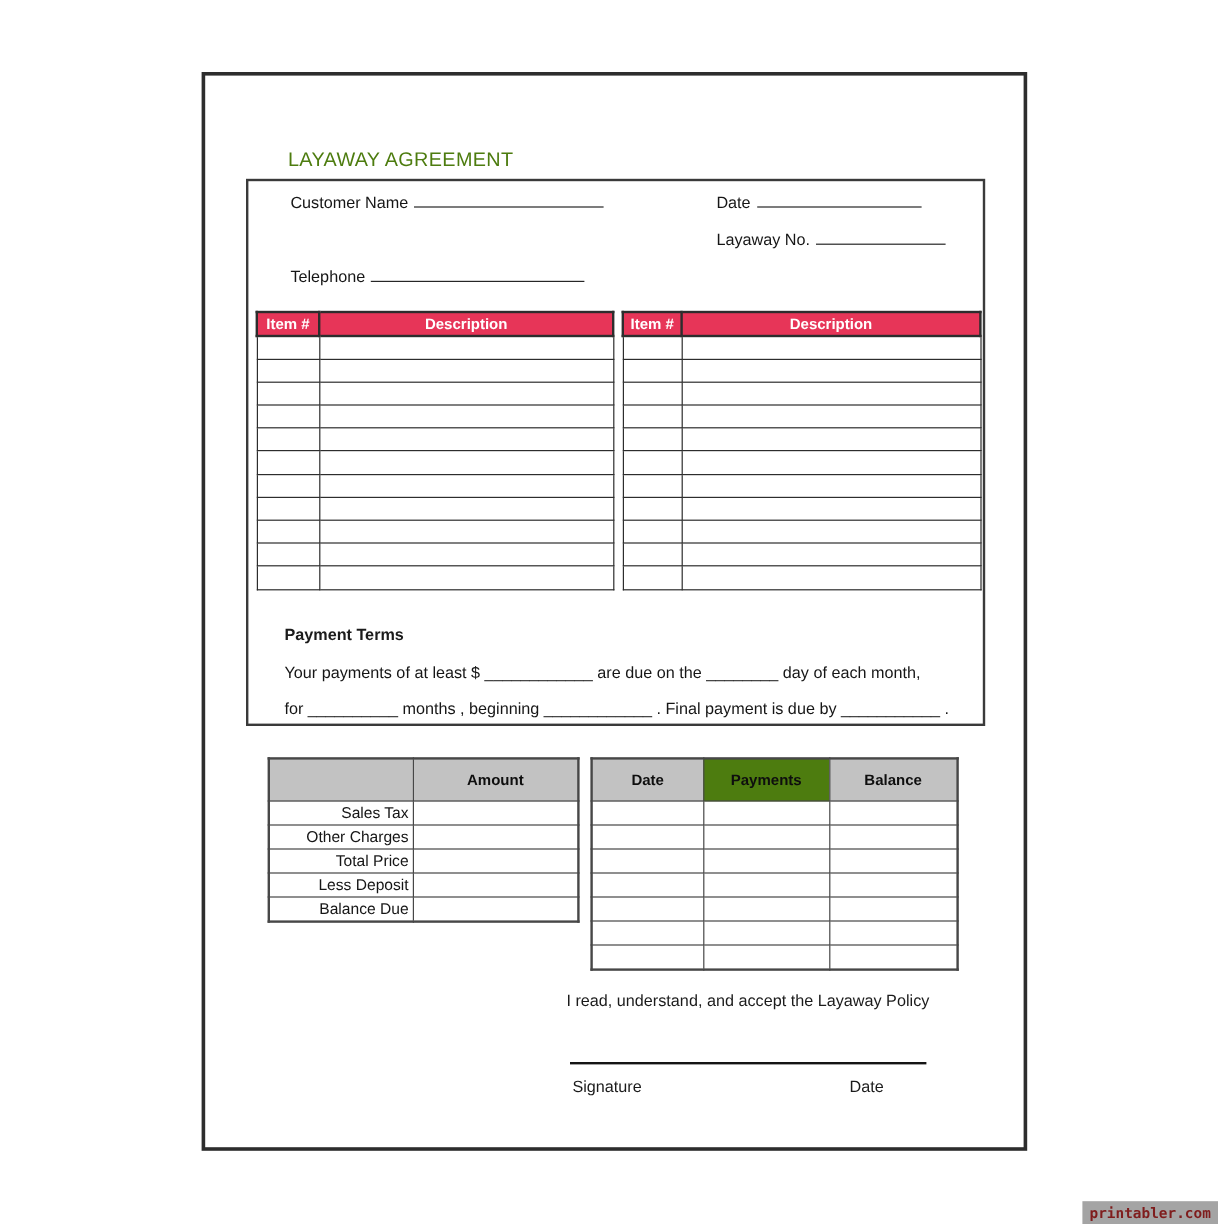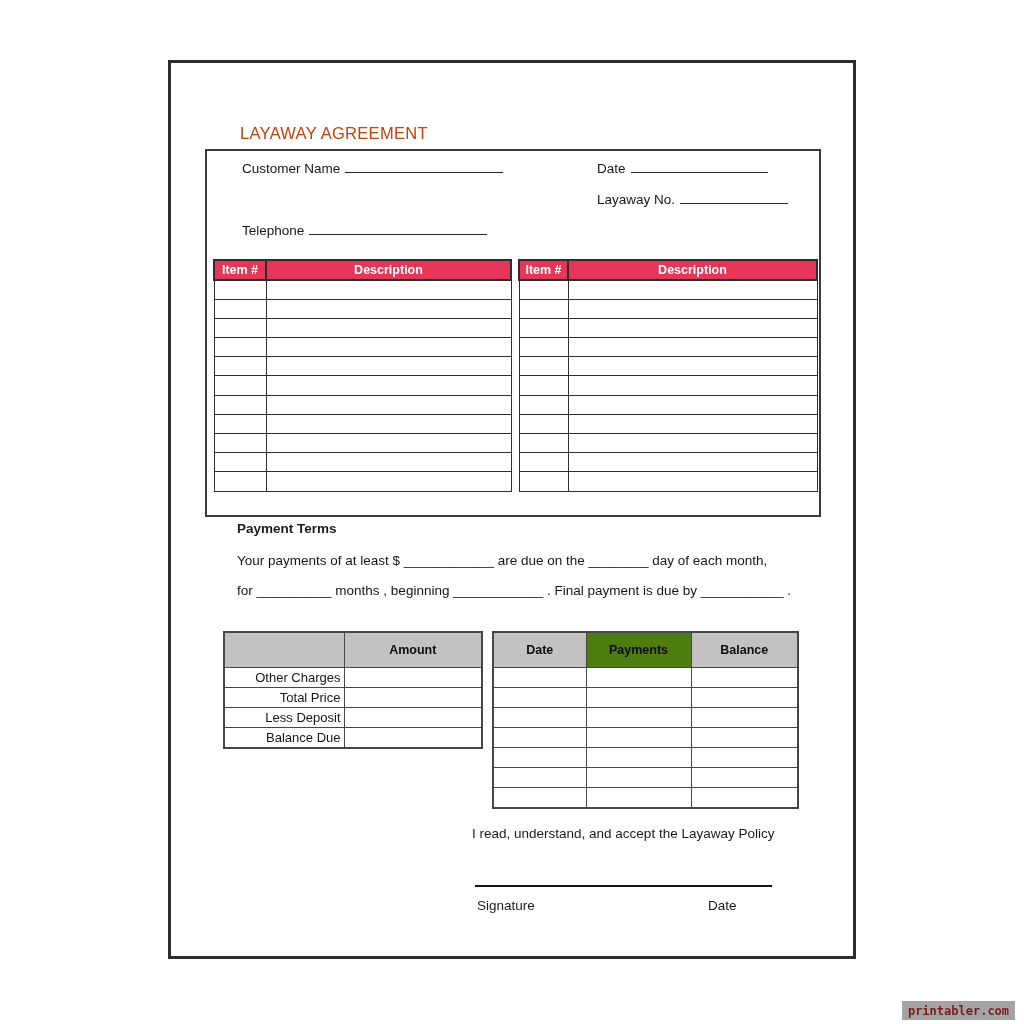--- a/index.html
+++ b/index.html
@@ -7,24 +7,24 @@
   #canvas {
     position:relative; width:1024px; height:1024px; background:#ffffff;
     font-family:"Liberation Sans", sans-serif; color:#1b1b1b; overflow:hidden;
   }
   .frame {
     position:absolute; left:168px; top:60px; width:688px; height:899px;
     border:3px solid #2d2d2d; background:#ffffff;
   }
   .doc-title {
     position:absolute; left:237px; top:121px; font-size:16.5px;
-    letter-spacing:0.3px; color:#c2410c; white-space:nowrap;
+    letter-spacing:0.3px; color:#4d7c0f; white-space:nowrap;
   }
   .info-box {
-    position:absolute; left:202px; top:146px; width:616px; height:368px;
+    position:absolute; left:202px; top:146px; width:616px; height:456px;
     border:2px solid #3a3a3a;
   }
   .field { position:absolute; font-size:13.5px; white-space:nowrap; color:#161616; }
   .blank {
     display:inline-block; border-bottom:1.5px solid #262626;
     height:14px; margin-left:5px; vertical-align:baseline;
   }
   .f-customer  { left:35px;  top:8px;  }
   .f-date      { left:390px; top:8px;  }
   .f-address   { left:35px;  top:39px; }
@@ -224,20 +224,24 @@
         <col style="width:120px">
         <col>
       </colgroup>
     <thead>
       <tr>
         <th style="background: rgb(194, 194, 194);"></th>
         <th style="background: rgb(194, 194, 194);">Amount</th>
       </tr>
     </thead>
     <tbody>
+        <tr>
+          <td class="lbl">Sales Tax</td>
+          <td></td>
+        </tr>
         <tr>
           <td class="lbl">Other Charges</td>
           <td></td>
         </tr>
         <tr>
           <td class="lbl">Total Price</td>
           <td></td>
         </tr>
         <tr>
           <td class="lbl">Less Deposit</td>

